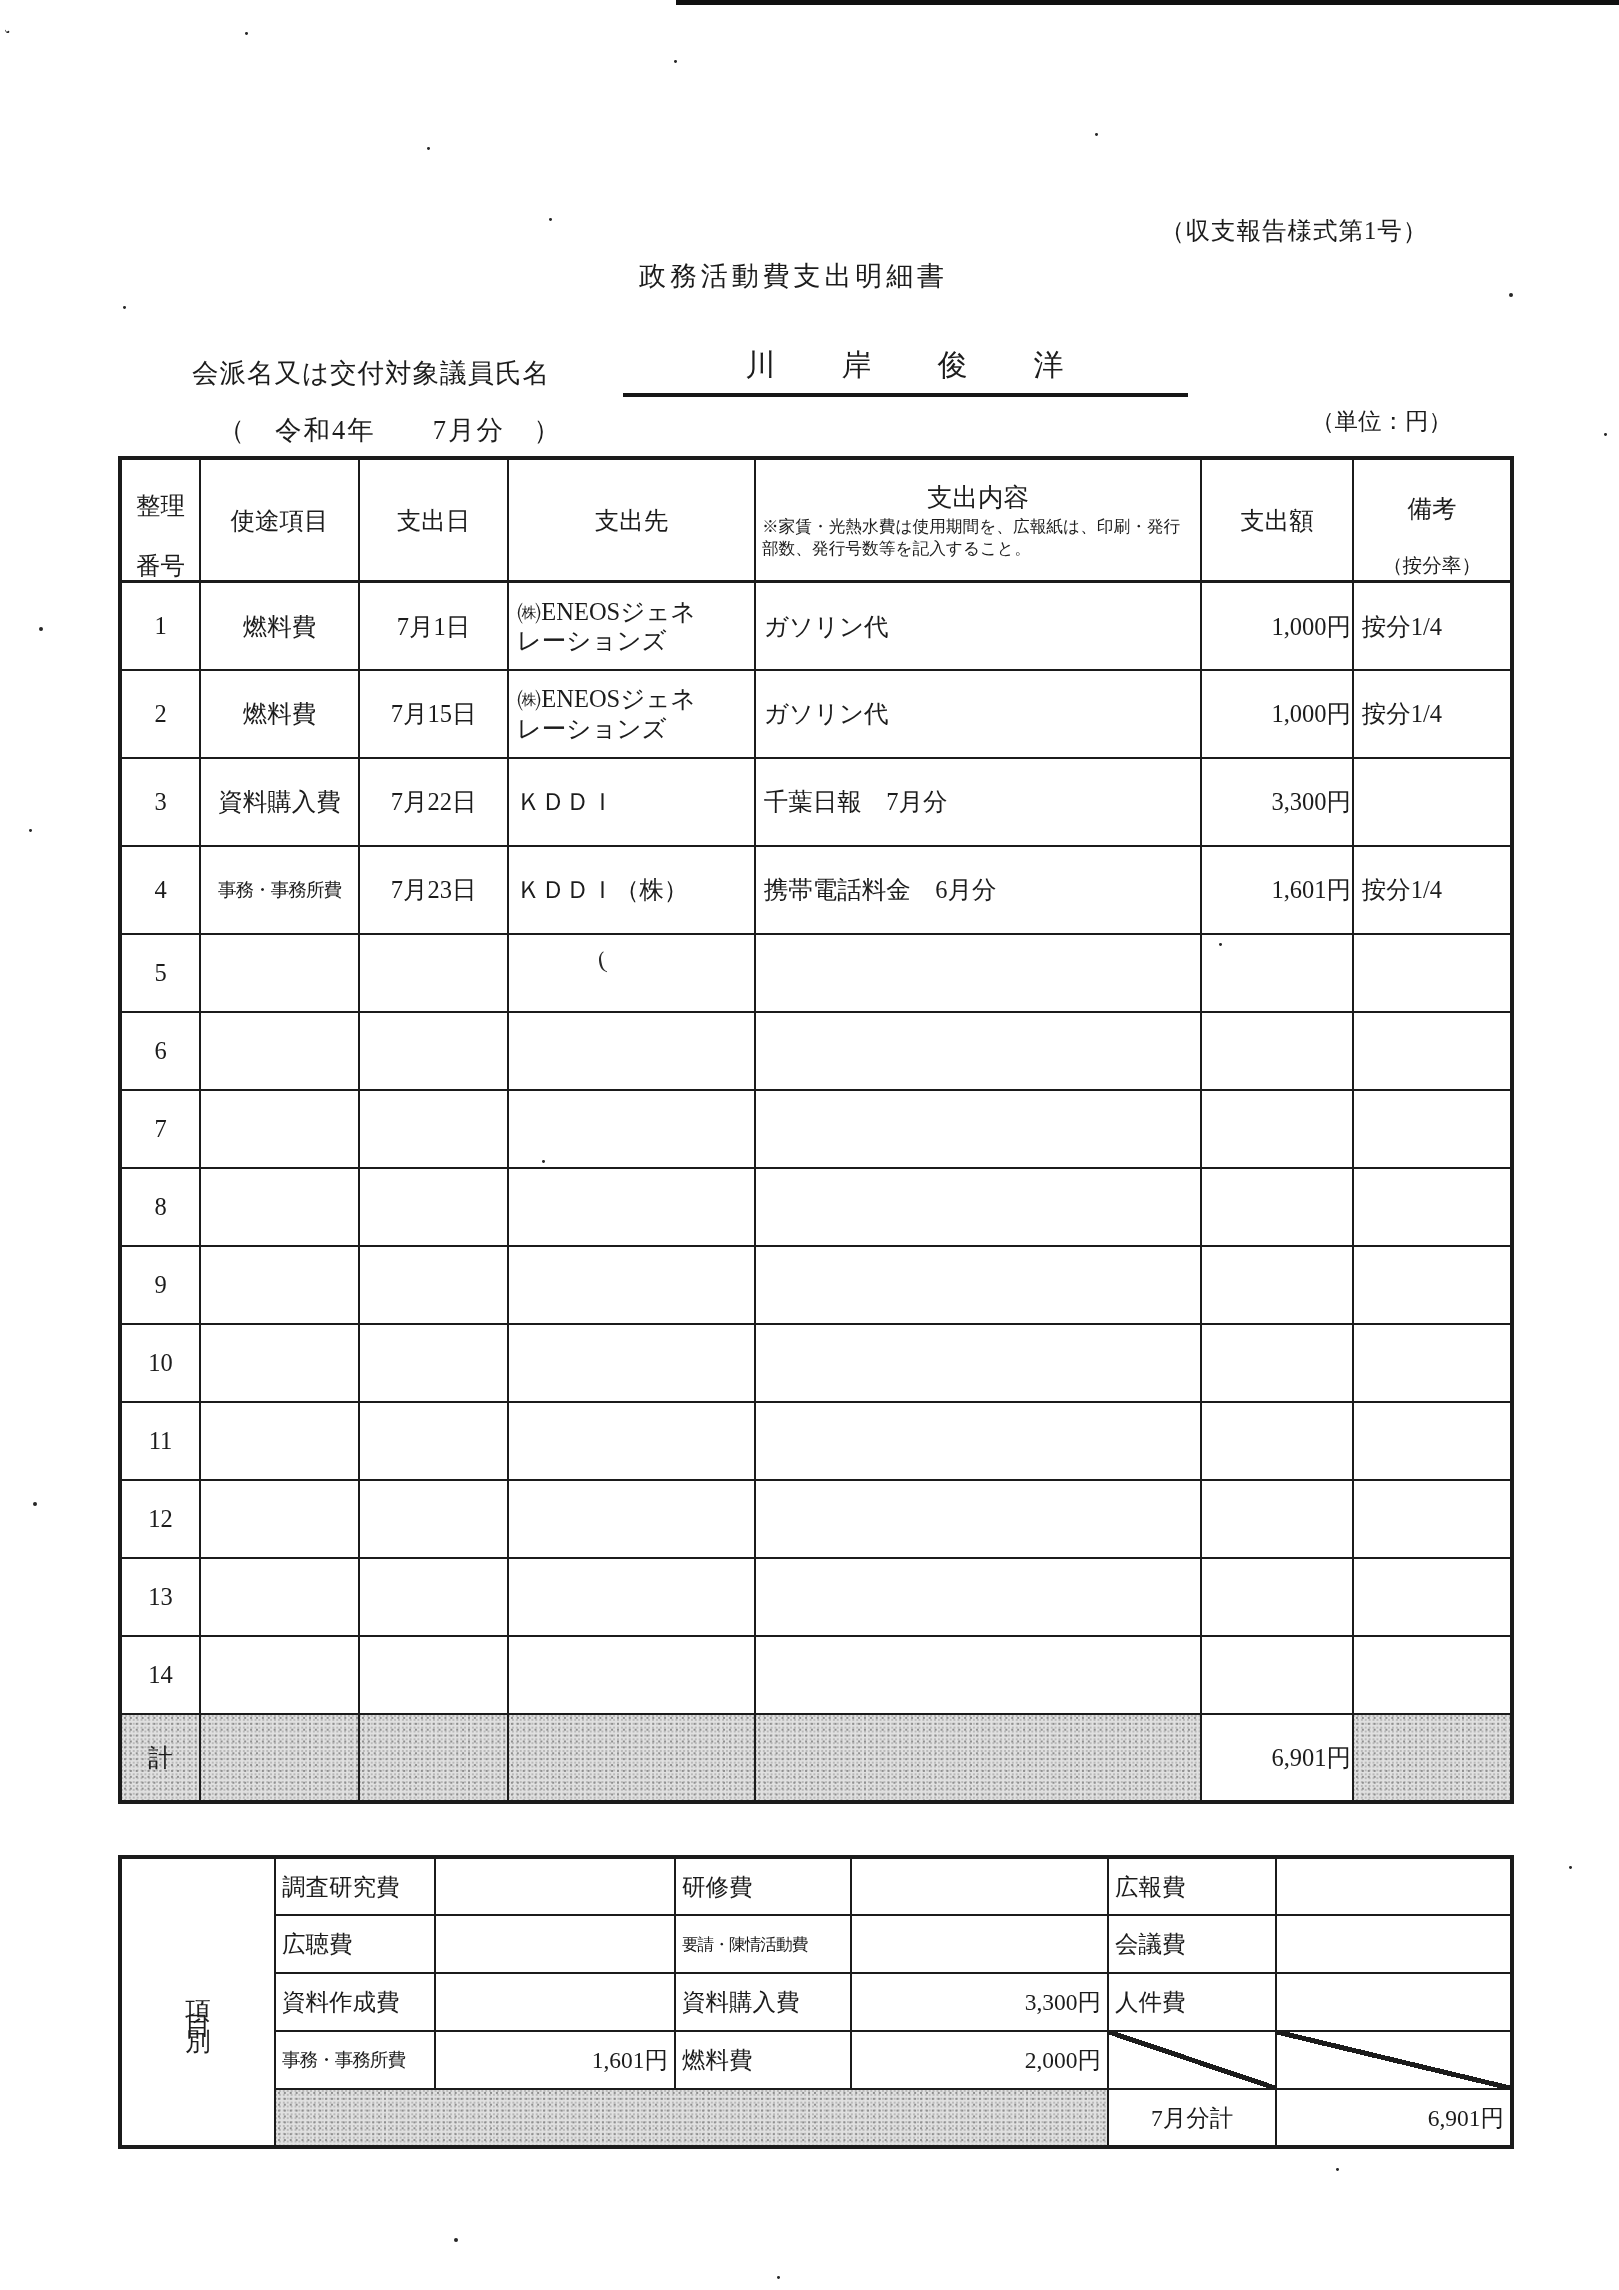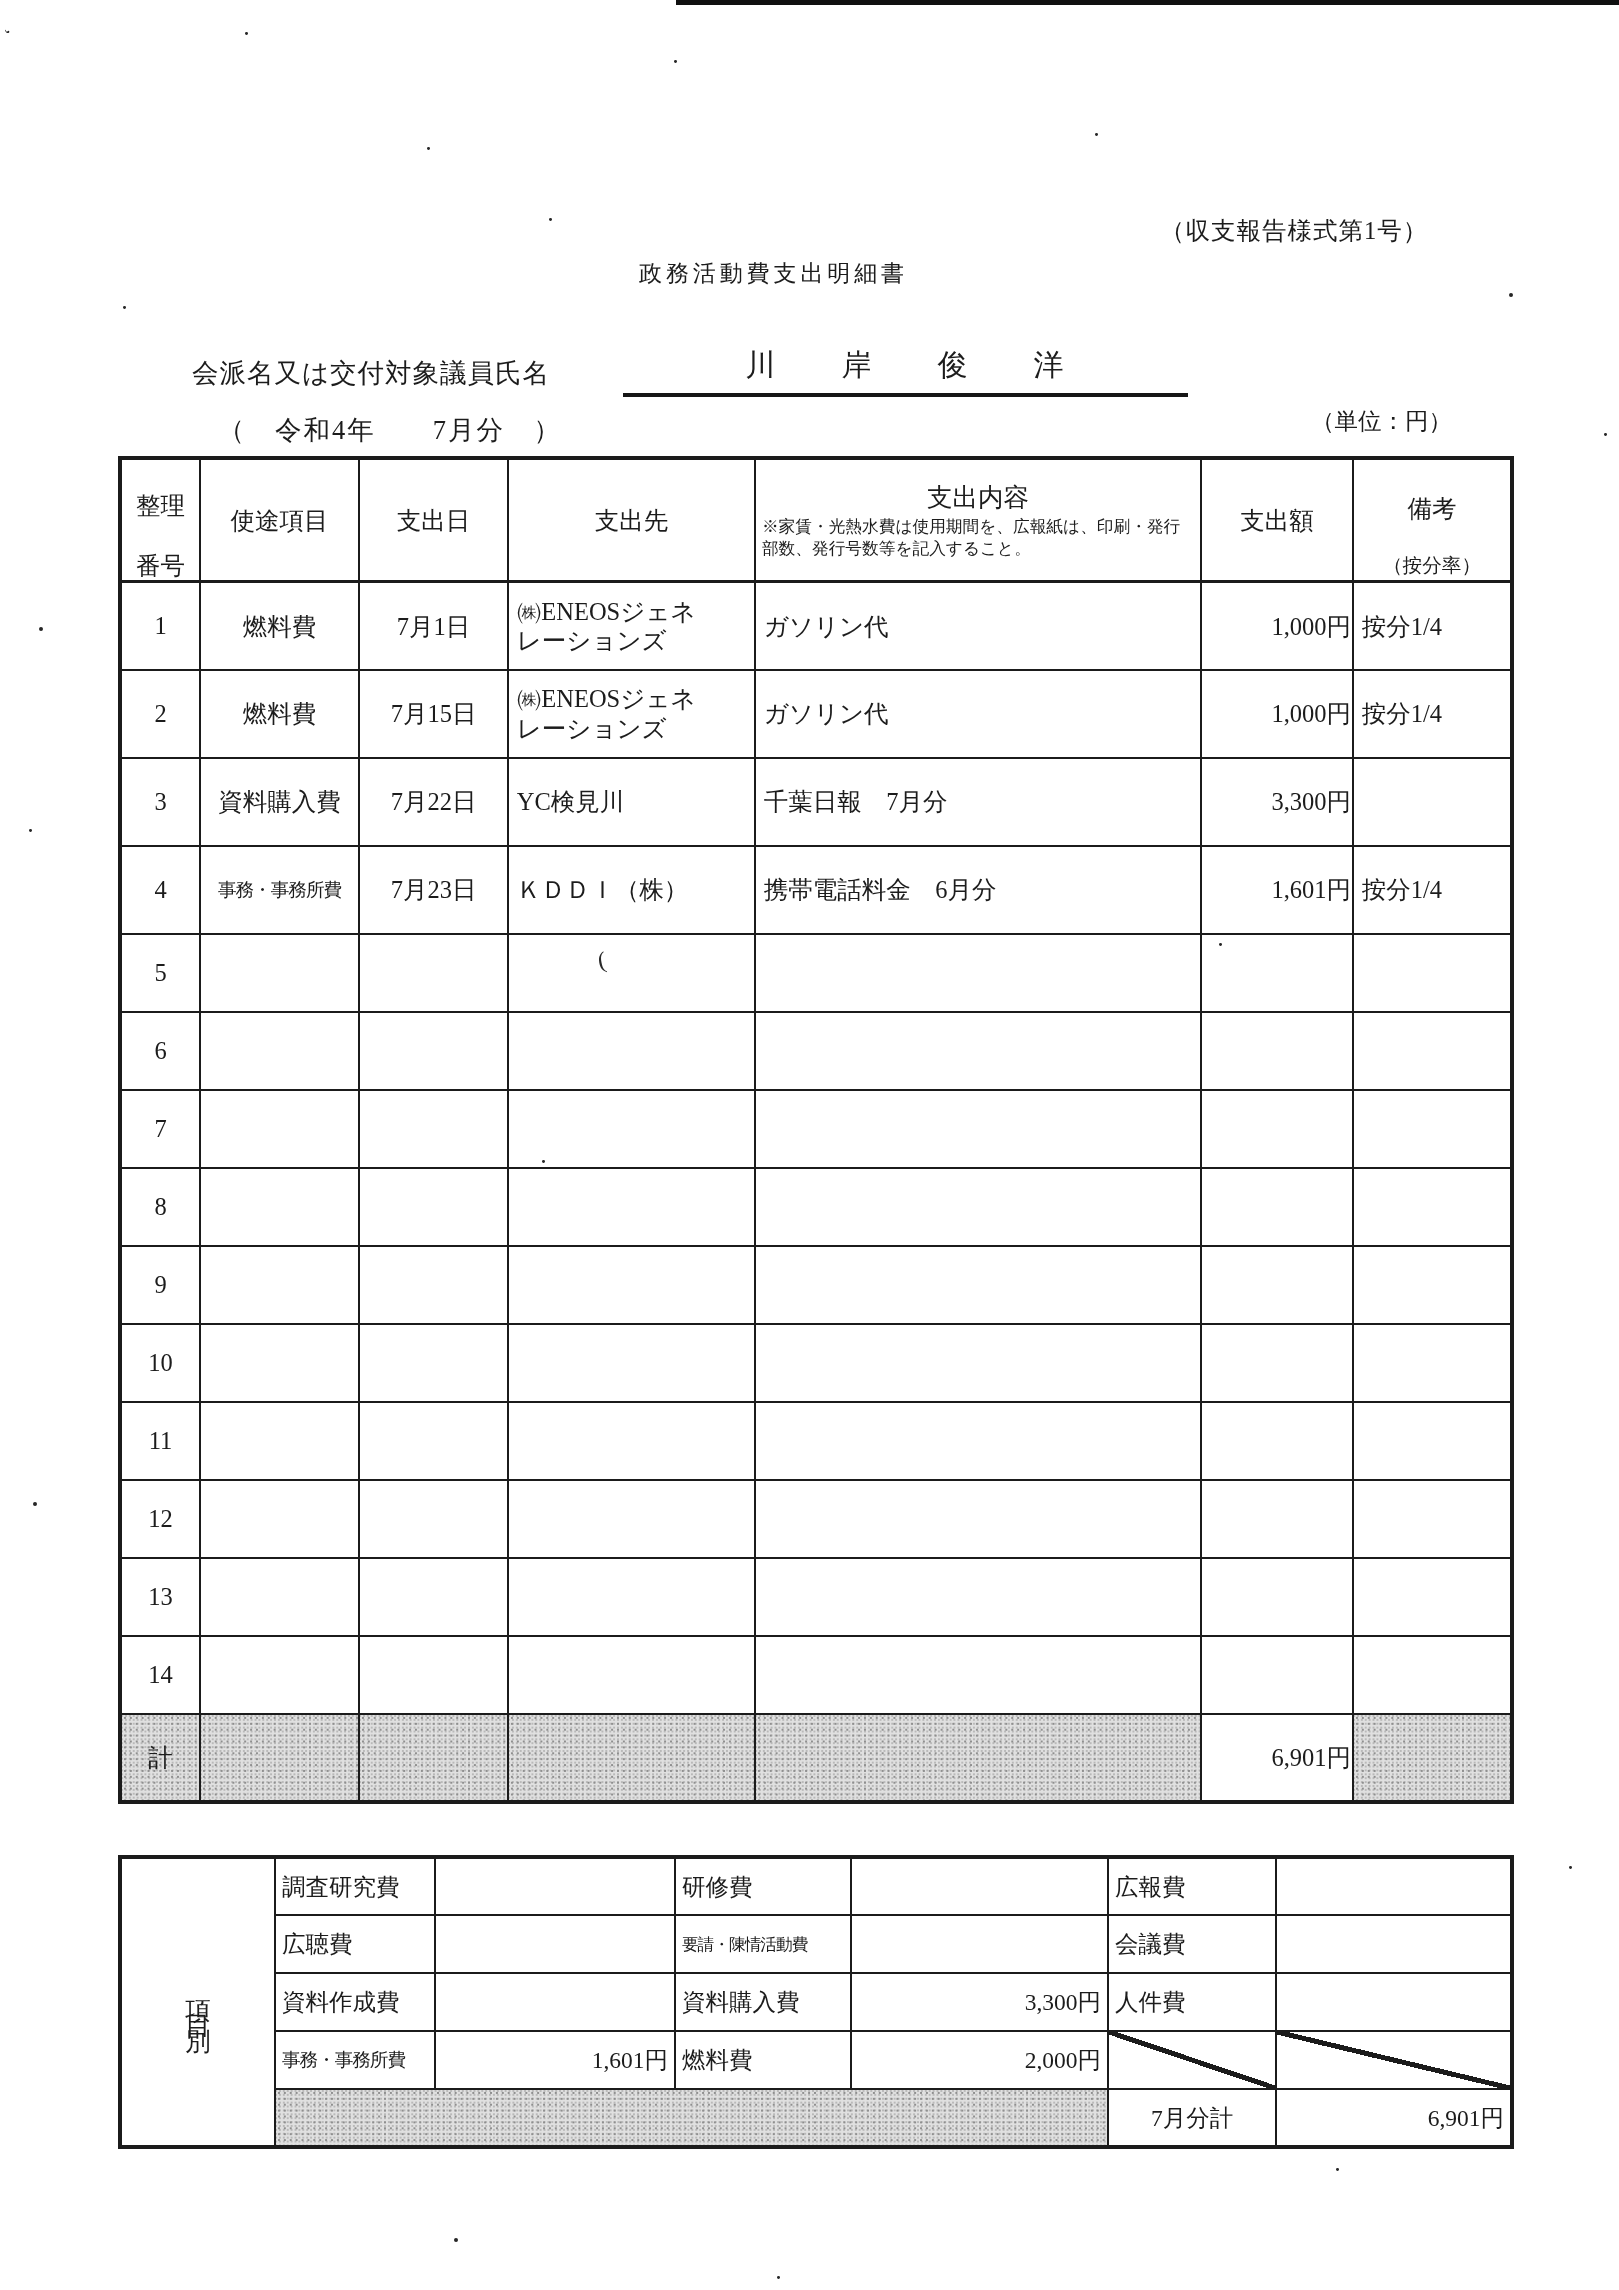--- a/index.html
+++ b/index.html
@@ -5,21 +5,21 @@
   html,body{margin:0;padding:0;}
   body{
     width:1619px;height:2291px;position:relative;background:#ffffff;
     font-family:"Liberation Serif","DejaVu Serif",serif;color:#1c1c1c;
     overflow:hidden;
   }
   .page{position:absolute;inset:0;}
 
   
   .form-number{position:absolute;left:1160px;top:214px;font-size:24.5px;letter-spacing:1px;white-space:nowrap;}
-  .doc-title{position:absolute;left:639px;top:258px;font-size:23px;letter-spacing:3.9px;white-space:nowrap;}
+  .doc-title{position:absolute;left:639px;top:258px;font-size:27px;letter-spacing:3.9px;white-space:nowrap;}
   .name-label{position:absolute;left:192px;top:355px;font-size:26.5px;letter-spacing:1px;white-space:nowrap;}
   .name-value{position:absolute;left:625px;top:345px;width:561px;font-size:30px;text-align:center;white-space:pre;letter-spacing:2px;}
   .name-underline{position:absolute;left:623px;top:393px;width:565px;height:3.9px;background:#161616;}
   .period{position:absolute;left:218px;top:412px;font-size:26.5px;letter-spacing:2px;white-space:pre;}
   .unit-label{position:absolute;left:1311px;top:405px;font-size:23.5px;white-space:nowrap;}
 
   
   table{border-collapse:collapse;table-layout:fixed;}
   .main-table{position:absolute;left:118px;top:456px;width:1392px;border:4.9px solid #1b1b1b;}
   .main-table td{border:2.9px solid #1b1b1b;font-size:24.5px;padding:0 5.9px;overflow:hidden;vertical-align:middle;}
@@ -154,21 +154,21 @@
 レーションズ</td>
       <td class="l">ガソリン代</td>
       <td class="r">1,000円</td>
       <td class="l">按分1/4</td>
     </tr>
 
     <tr>
       <td class="c">3</td>
       <td class="c">資料購入費</td>
       <td class="c">7月22日</td>
-      <td class="l payee-cell">YC検見川</td>
+      <td class="l payee-cell">ＫＤＤＩ</td>
       <td class="l">千葉日報　7月分</td>
       <td class="r">3,300円</td>
       <td class="l"></td>
     </tr>
 
     <tr>
       <td class="c">4</td>
       <td class="c">事務・事務所費</td>
       <td class="c">7月23日</td>
       <td class="l payee-cell">ＫＤＤＩ（株）</td>

